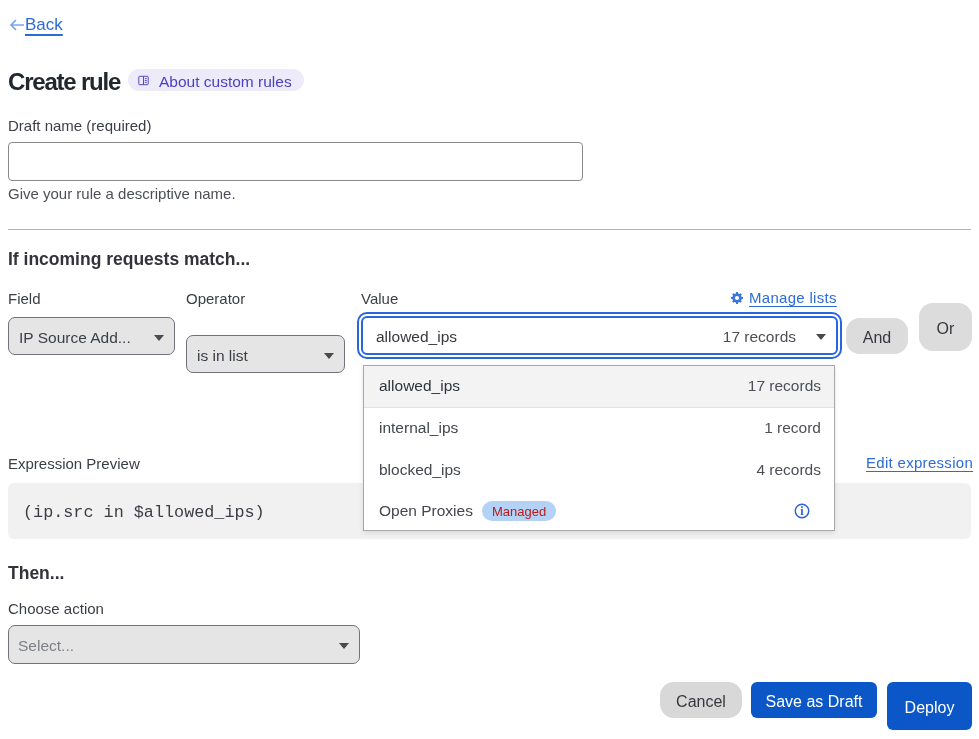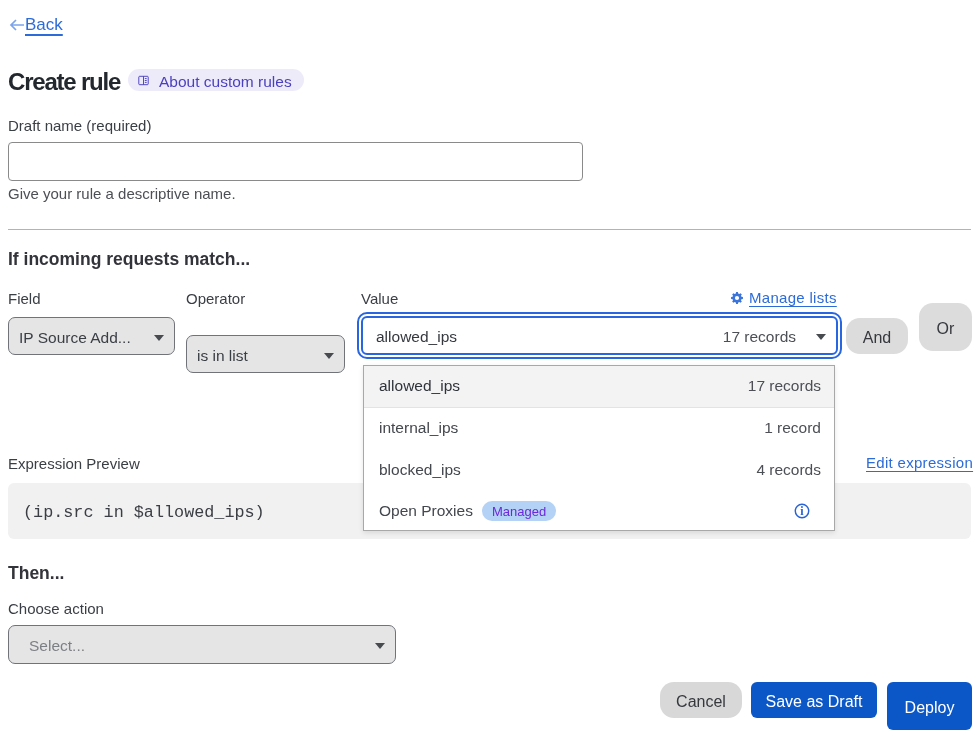--- a/index.html
+++ b/index.html
@@ -37,21 +37,21 @@
 .btn-gray { background:#dcdcdc; border-radius:14px; color:#36383d; font-size:16px; display:flex; align-items:center; justify-content:center; padding-top:4px; }
 
 
 .val-sel { left:361px; top:316px; width:477px; height:39px; border:2px solid #2766e0; border-radius:6px; outline:2px solid #2766e0; outline-offset:2px; background:#fff; display:flex; align-items:center; padding:3px 10px 0 13px; font-size:15.5px; }
 
 
 .dd { left:363px; top:365px; width:472px; height:166px; background:#fff; border:1px solid #a8a8a8; box-shadow:0 2px 5px rgba(0,0,0,0.10); z-index:5; }
 .dd-row { height:41.5px; display:flex; align-items:center; padding:0 13px 0 15px; font-size:15.5px; color:#43474e; }
 .dd-row.hl { background:#f3f3f3; border-bottom:1px solid #e3e3e3; color:#2f333a; }
 .dd-row .cnt { margin-left:auto; color:#4c4f55; font-size:15.5px; }
-.pill { background:#b4d2f6; color:#6d28d9; border-radius:10px; font-size:13px; height:20px; display:inline-flex; align-items:center; padding:0 10px; margin-left:9px; }
+.pill { background:#b4d2f6; color:#b91c1c; border-radius:10px; font-size:13px; height:20px; display:inline-flex; align-items:center; padding:0 10px; margin-left:9px; }
 
 .link { color:#2d6cd8; font-size:15px; letter-spacing:0.3px; text-decoration:underline; text-underline-offset:3px; text-decoration-thickness:1px; }
 
 .code-block { left:8px; top:483px; width:963px; height:56px; background:#f1f1f2; border-radius:6px; }
 .code { font-family:"Liberation Mono",monospace; font-size:16.8px; color:#3b3e44; }
 
 .btn-blue { background:#0b57c8; border-radius:6px; color:#fff; font-size:16px; display:flex; align-items:center; justify-content:center; padding-top:4px; }
 </style>
 </head>
 <body>
@@ -122,20 +122,20 @@
 </div>
 
 <div class="abs lbl" style="left:8px; top:455px;">Expression Preview</div>
 <a class="abs link" href="#" style="left:866px; top:454px;">Edit expression</a>
 
 <div class="abs code-block"></div>
 <div class="abs code" style="left:23px; top:503px;">(ip.src in $allowed_ips)</div>
 
 <h2 class="abs sec" style="left:8px; top:563px;">Then...</h2>
 <div class="abs lbl" style="left:8px; top:600px;">Choose action</div>
-<div class="abs sel" style="left:8px; top:625px; width:388px; height:39px; border-radius:7px; padding-left:20px;">
+<div class="abs sel" style="left:8px; top:625px; width:352px; height:39px; border-radius:7px; padding-left:9px;">
     <span style="color:#7c7f84;">Select...</span>
     <span class="caret"></span>
   </div>
 
 <div class="abs btn-gray" style="left:660px; top:682px; width:82px; height:36px; background:#d8d8d8;">Cancel</div>
 <div class="abs btn-blue" style="left:751px; top:682px; width:126px; height:36px;">Save as Draft</div>
 <div class="abs btn-blue" style="left:887px; top:682px; width:85px; height:48px;">Deploy</div>
 
 </body></html>

